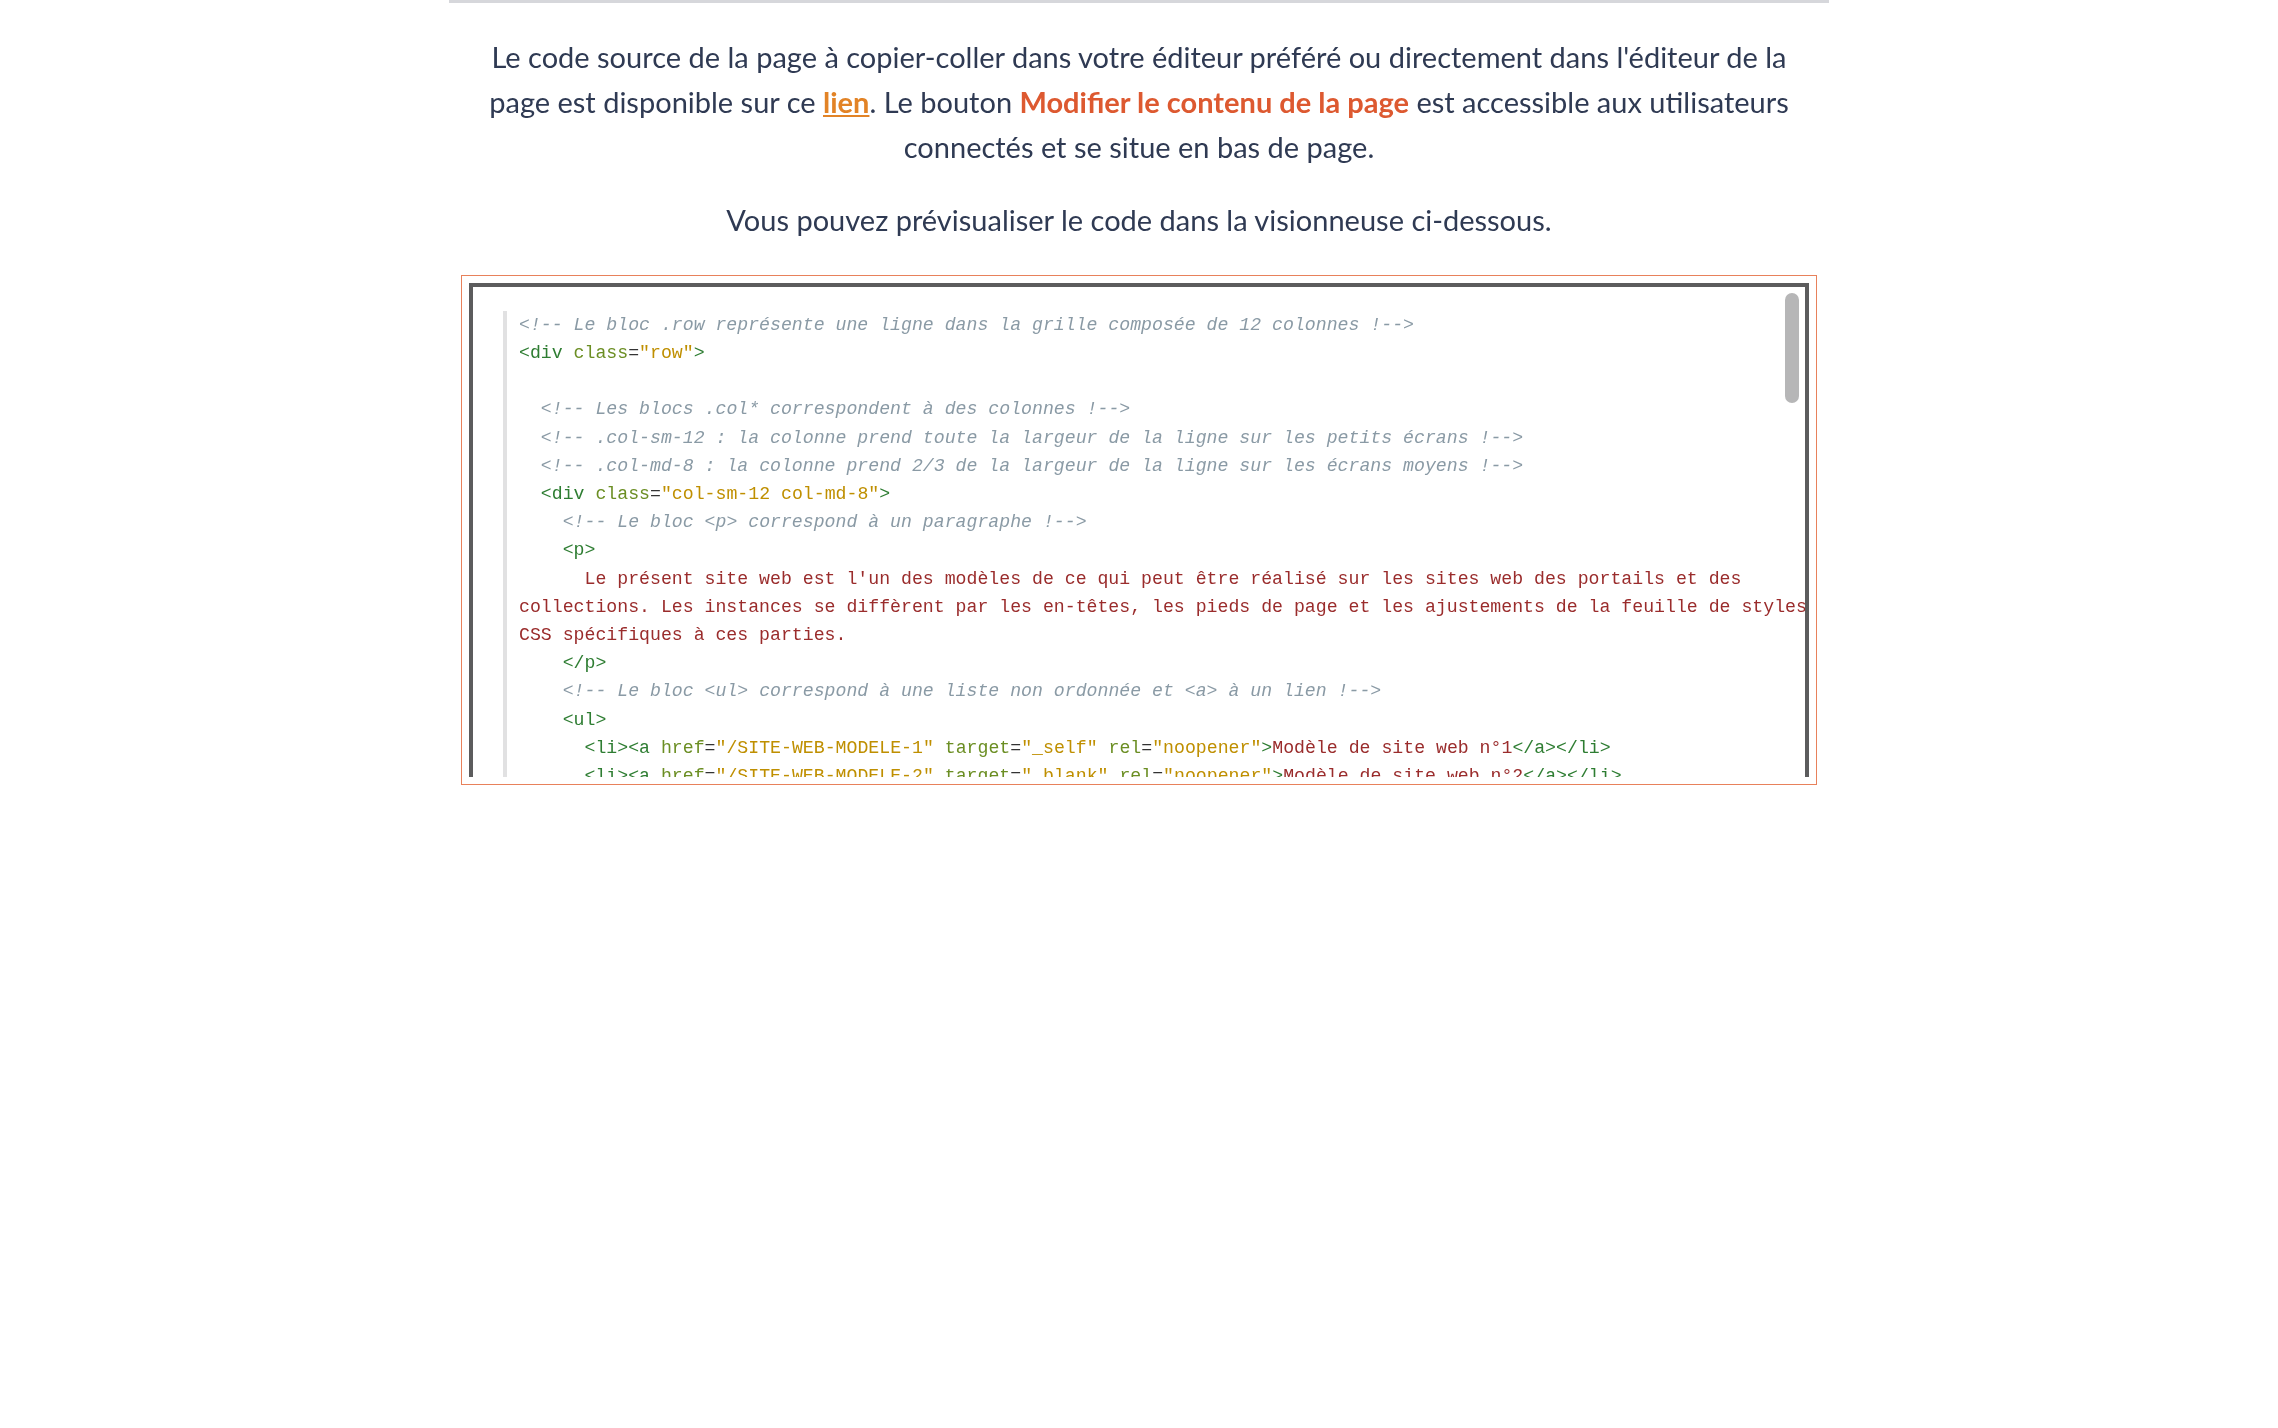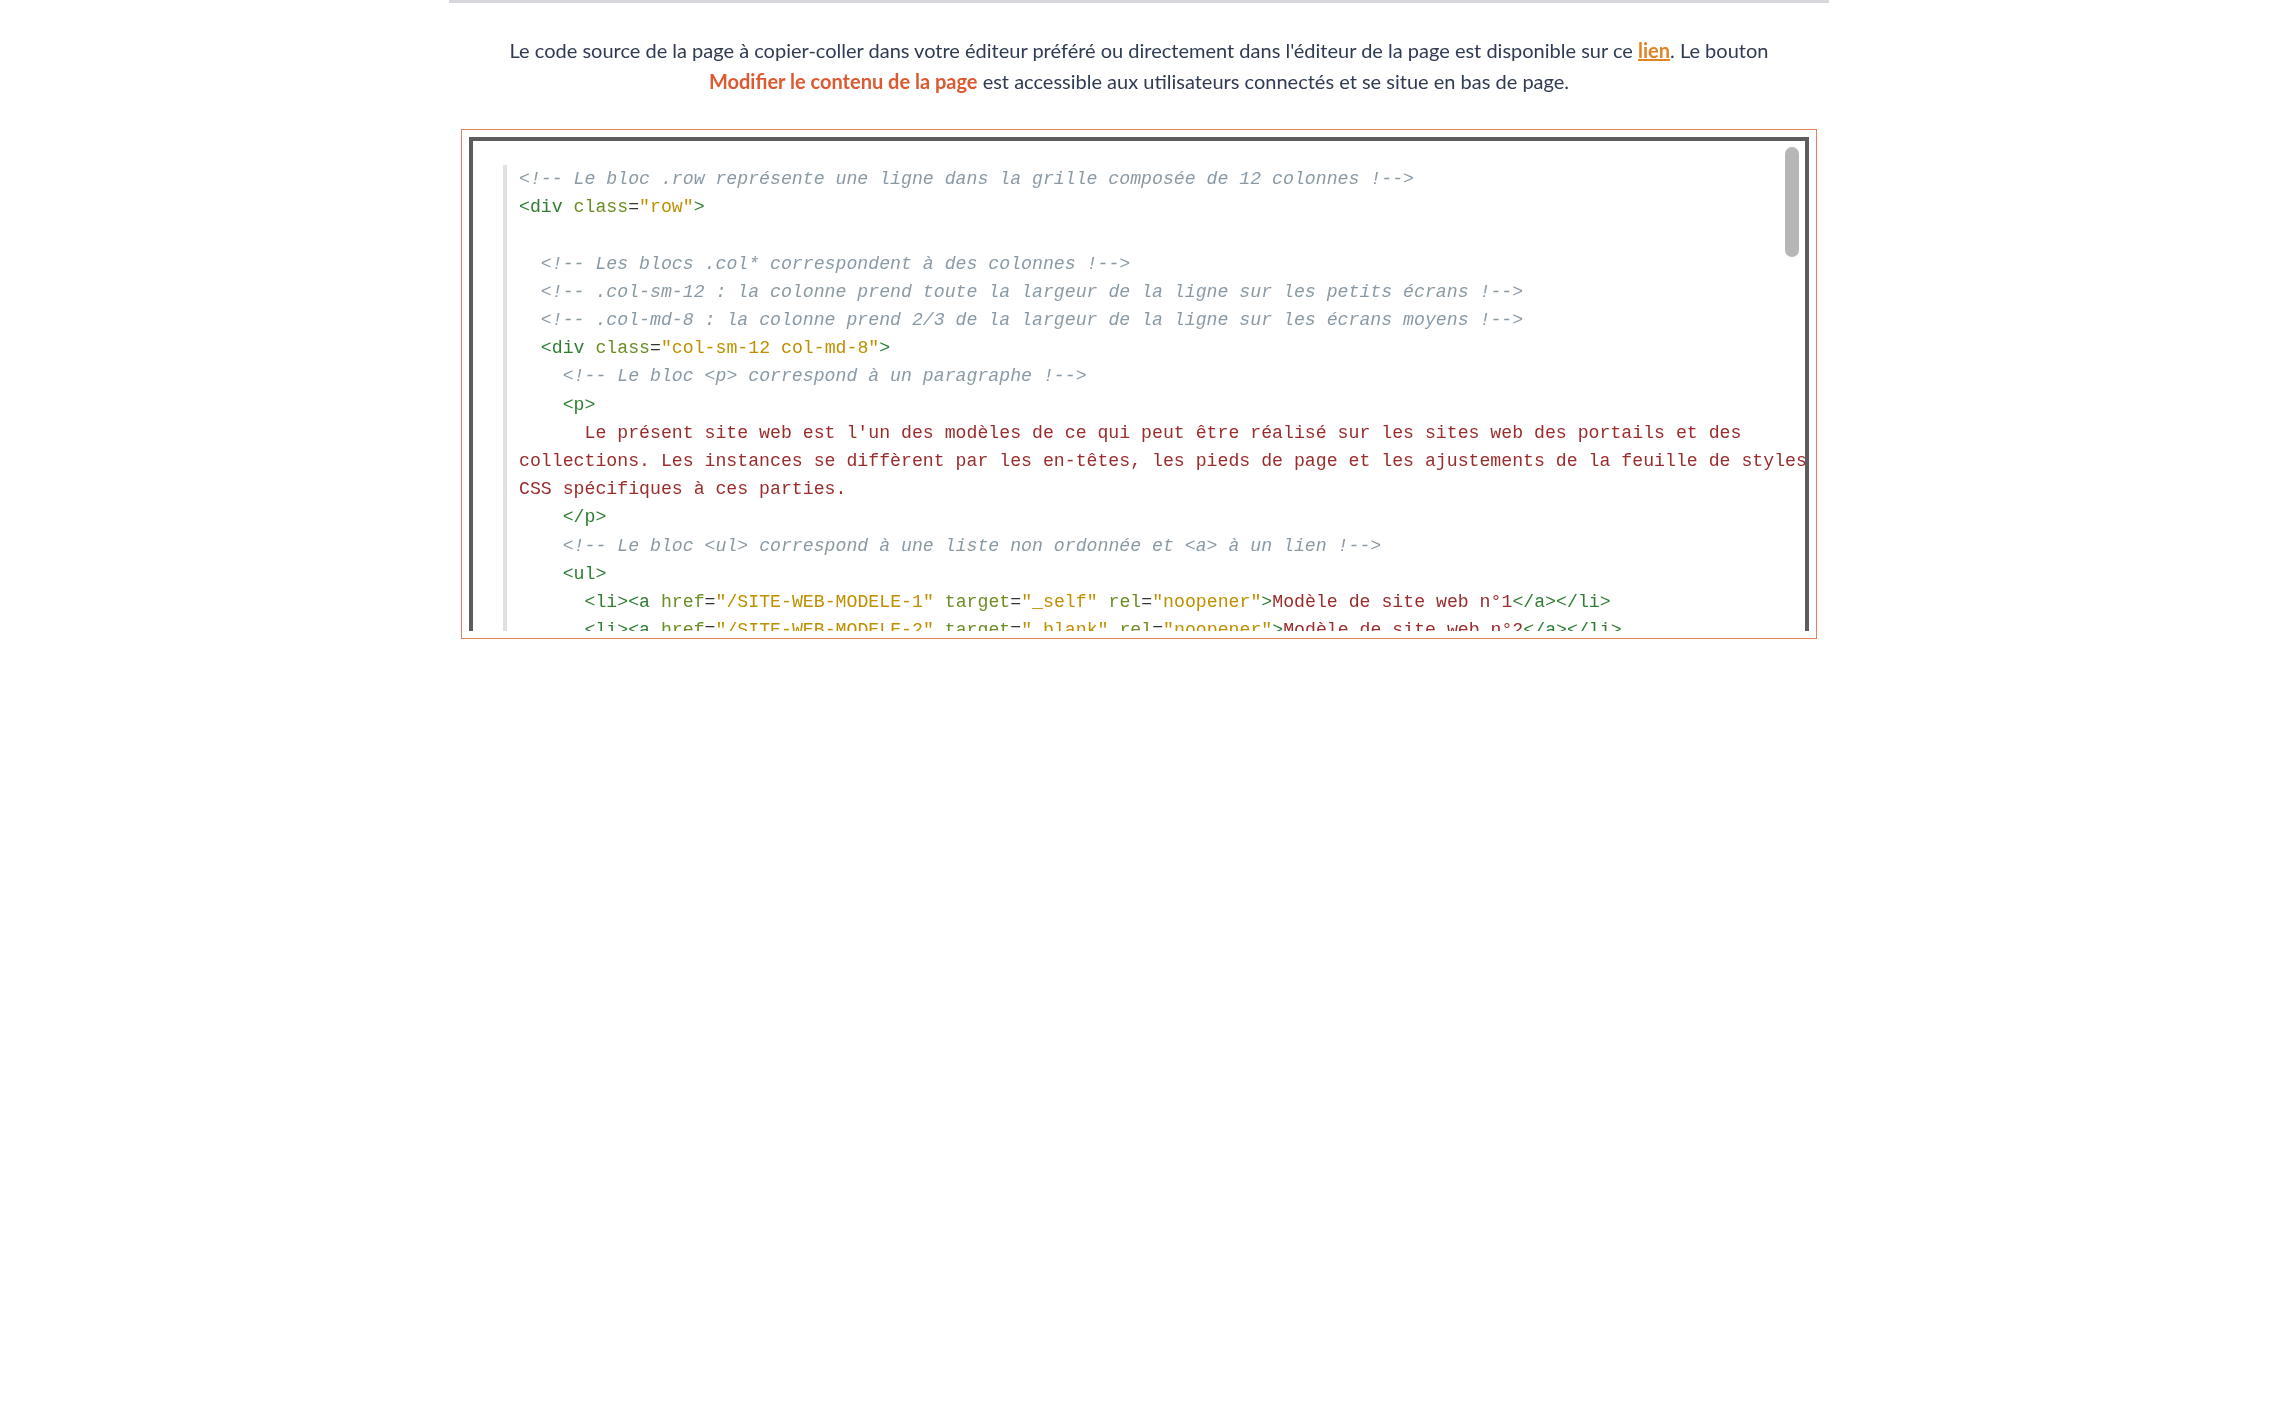--- a/index.html
+++ b/index.html
@@ -1,19 +1,19 @@
 <!DOCTYPE html>
 <html><head>
 <meta charset="utf-8">
 <style>
   html,body{margin:0;padding:0;background:#fff;color:#2f3a53;
     font-family:"Lato","Helvetica Neue",Arial,sans-serif}
   .page{width:1380px;margin:0 auto;padding:0 0 0 0}
   .hr{height:3px;background:#d6d7db;margin:0 0 32px 0}
-  .intro{text-align:center;font-size:20px;line-height:1.55;
+  .intro{text-align:center;font-size:29px;line-height:1.55;
     color:#2f3a53;margin:0 30px 32px 30px}
   .intro p{margin:0 0 28px 0}
   .intro .orange{color:#e28326;font-weight:700}
   .intro .orange-normal{color:#e28326;font-weight:700}
   .intro .orange-bold{color:#dd5930;font-weight:700}
 
   .viewer-outer{margin:0 12px;border:1px solid #e8815b;padding:7px;
     background:#fff;box-sizing:border-box}
   .viewer-frame{border:4px solid #5c5c5d;border-bottom:none;
     background:#fff;position:relative;height:490px;overflow:hidden}
@@ -38,20 +38,21 @@
 </head>
 <body>
 
 <div class="page">
   <div class="hr"></div>
 
   <div class="intro">
     <p>
       <span>Le code source de la page à copier-coller dans votre éditeur préféré ou directement dans l'éditeur de la page est disponible sur ce </span><a href="#" class="orange-normal">lien</a><span>. Le bouton </span><span class="orange-bold">Modifier le contenu de la page</span><span> est accessible aux utilisateurs connectés et se situe en bas de page.</span>
     </p>
+    <p>Vous pouvez prévisualiser le code dans la visionneuse ci-dessous.</p>
   </div>
 
   <div class="viewer-outer">
     <div class="viewer-frame">
       <div class="scroll-gutter"></div>
       <div class="codewrap">
         <div class="codebar"></div>
         <pre class="code" id="pre"><span class="cmt">&lt;!-- Le bloc .row représente une ligne dans la grille composée de 12 colonnes !--&gt;</span>
 <span class="tag">&lt;div</span> <span class="attr">class</span><span class="eq">=</span><span class="val">"row"</span><span class="tag">&gt;</span>
 

